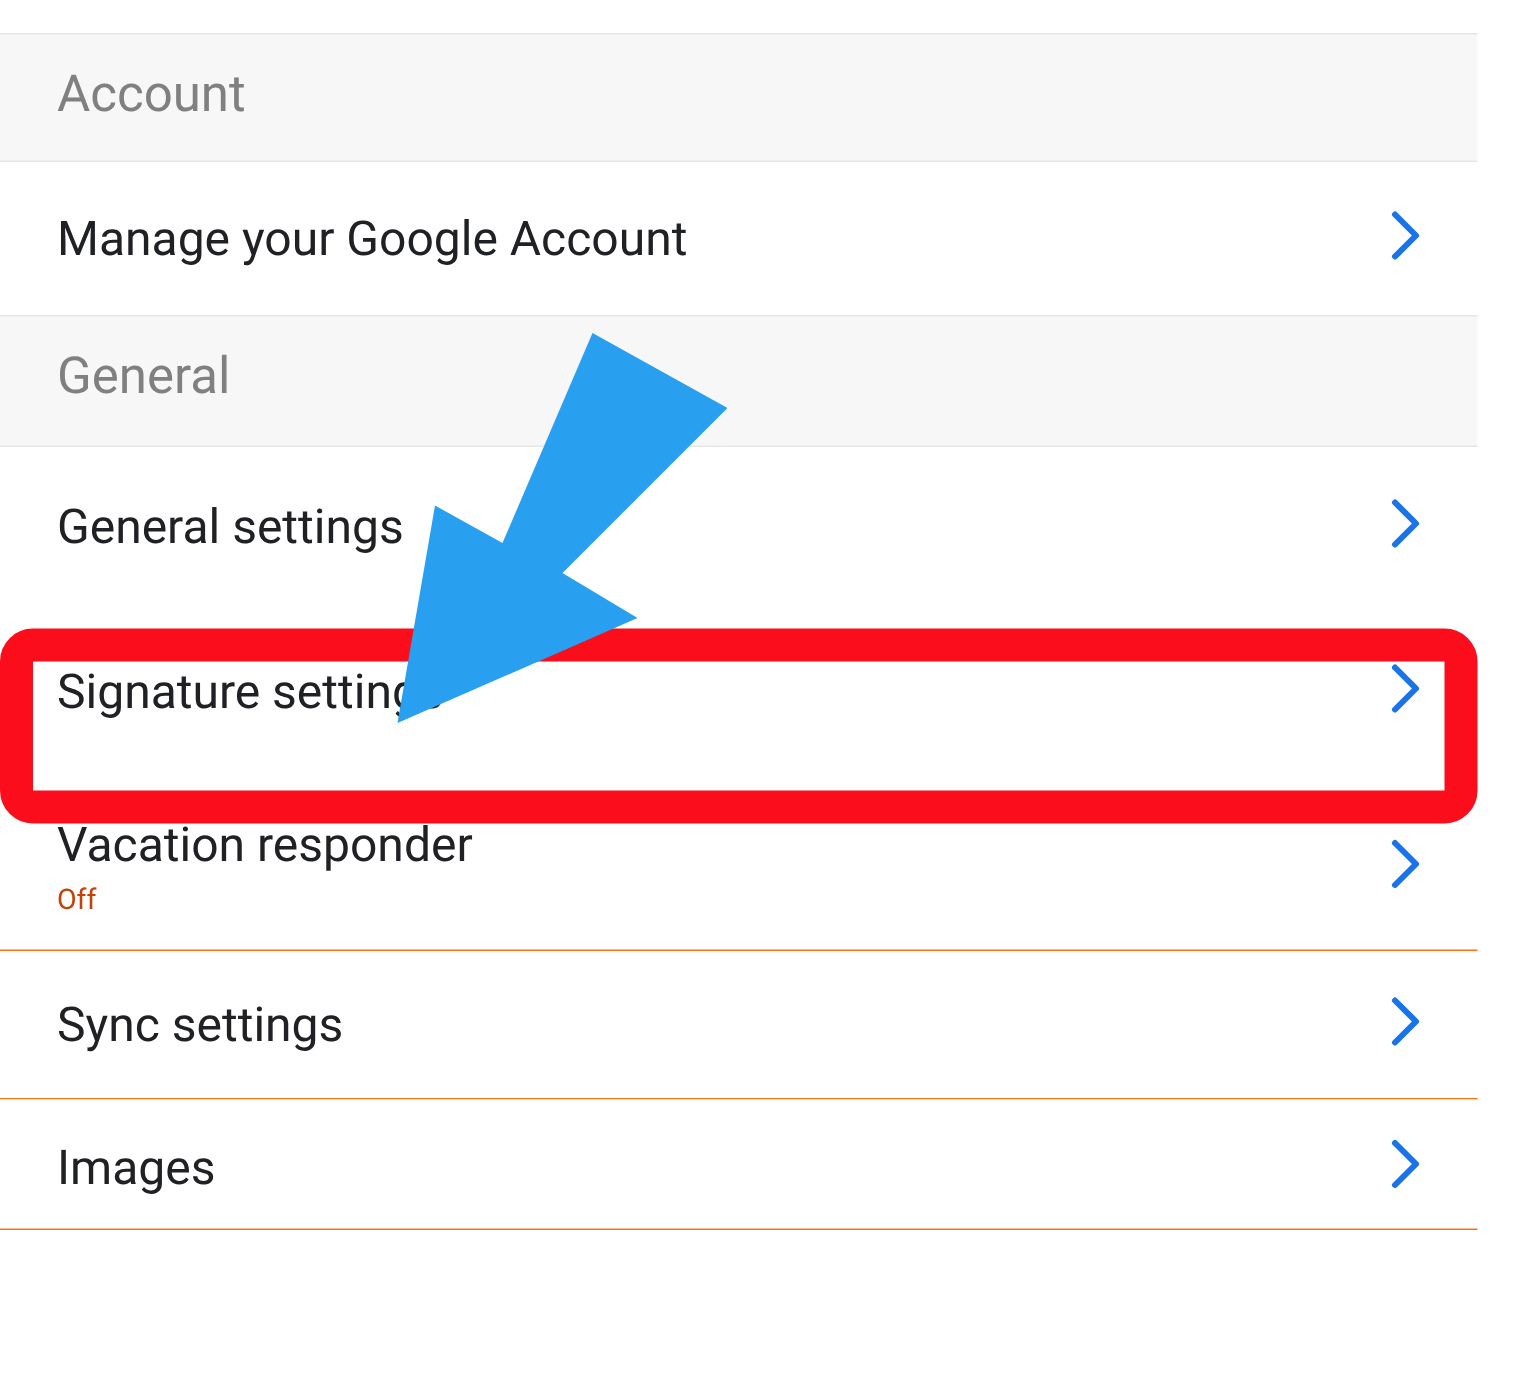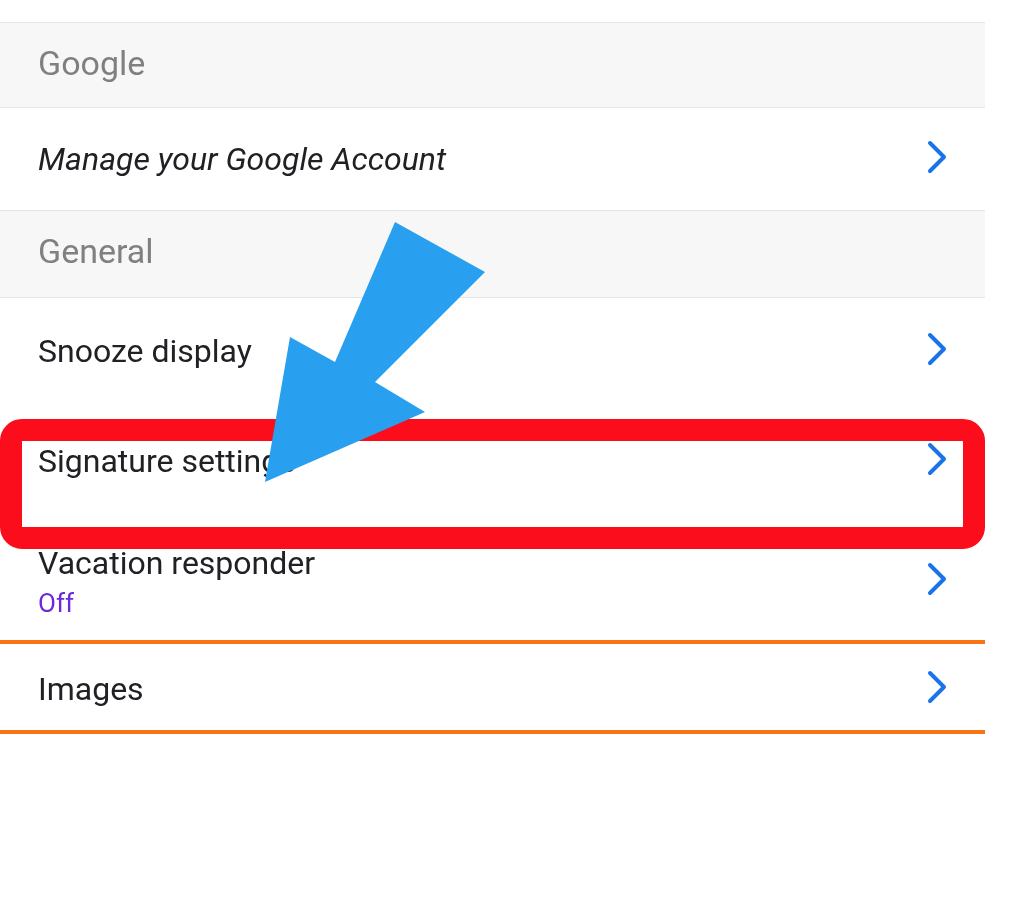--- a/index.html
+++ b/index.html
@@ -29,39 +29,39 @@
       color: #808080;
       font-size: 34px;
       font-weight: 400;
     }
     .list-item {
       display: flex;
       align-items: center;
       justify-content: space-between;
       padding: 28px 38px;
       background: #ffffff;
-      border-bottom: 4px solid #f97316;
+      border-bottom: 1px solid #f97316;
       position: relative;
     }
     .list-item:last-child {
       border-bottom: none;
     }
     .item-content {
       display: flex;
       flex-direction: column;
       gap: 6px;
     }
     .item-label {
       color: #202124;
       font-size: 32px;
       font-weight: 400;
     }
     .item-subtitle {
-      color: #6d28d9;
-      font-size: 26px;
+      color: #c2410c;
+      font-size: 19px;
       font-weight: 400;
     }
     .chevron {
       flex-shrink: 0;
     }
     .chevron svg {
       width: 20px;
       height: 34px;
       stroke: #1a73e8;
       stroke-width: 4;
@@ -117,55 +117,54 @@
       padding-bottom: 24px;
     }
     .general-header {
       padding-top: 20px;
       padding-bottom: 26px;
     }
     .manage-row {
       padding-top: 32px;
       padding-bottom: 32px;
       border-bottom: none;
-      font-style: italic;
     }
     .snooze-row {
       padding-top: 34px;
       padding-bottom: 34px;
       border-bottom: none;
     }
   </style>
 </head>
 <body>
 
 <div class="container">
 
   <div class="section-header account-header">
-    <span>Google</span>
+    <span>Account</span>
   </div>
 
   <div class="list-item manage-row">
     <div class="item-content">
       <span class="item-label">Manage your Google Account</span>
     </div>
     <span class="chevron">
       <svg viewBox="0 0 20 34">
           <polyline points="3,3 17,17 3,31"></polyline>
         </svg>
     </span>
   </div>
 
   <div class="section-header general-header">
     <span>General</span>
   </div>
 
   <div class="list-item snooze-row">
     <div class="item-content">
-      <span class="item-label">Snooze display</span>
+      <span class="item-label">General settings</span>
     </div>
     <span class="chevron">
       <svg viewBox="0 0 20 34">
           <polyline points="3,3 17,17 3,31"></polyline>
         </svg>
     </span>
   </div>
 
   <div class="list-item signature-row">
     <div class="item-content">
@@ -183,20 +182,30 @@
       <span class="item-label">Vacation responder</span>
       <span class="item-subtitle">Off</span>
     </div>
     <span class="chevron">
       <svg viewBox="0 0 20 34">
           <polyline points="3,3 17,17 3,31"></polyline>
         </svg>
     </span>
   </div>
 
+  <div class="list-item sync-row">
+    <div class="item-content">
+      <span class="item-label">Sync settings</span>
+    </div>
+    <span class="chevron">
+      <svg viewBox="0 0 20 34">
+          <polyline points="3,3 17,17 3,31"></polyline>
+        </svg>
+    </span>
+  </div>
 
   <div class="list-item images-row">
     <div class="item-content">
       <span class="item-label">Images</span>
     </div>
     <span class="chevron">
       <svg viewBox="0 0 20 34">
           <polyline points="3,3 17,17 3,31"></polyline>
         </svg>
     </span>

